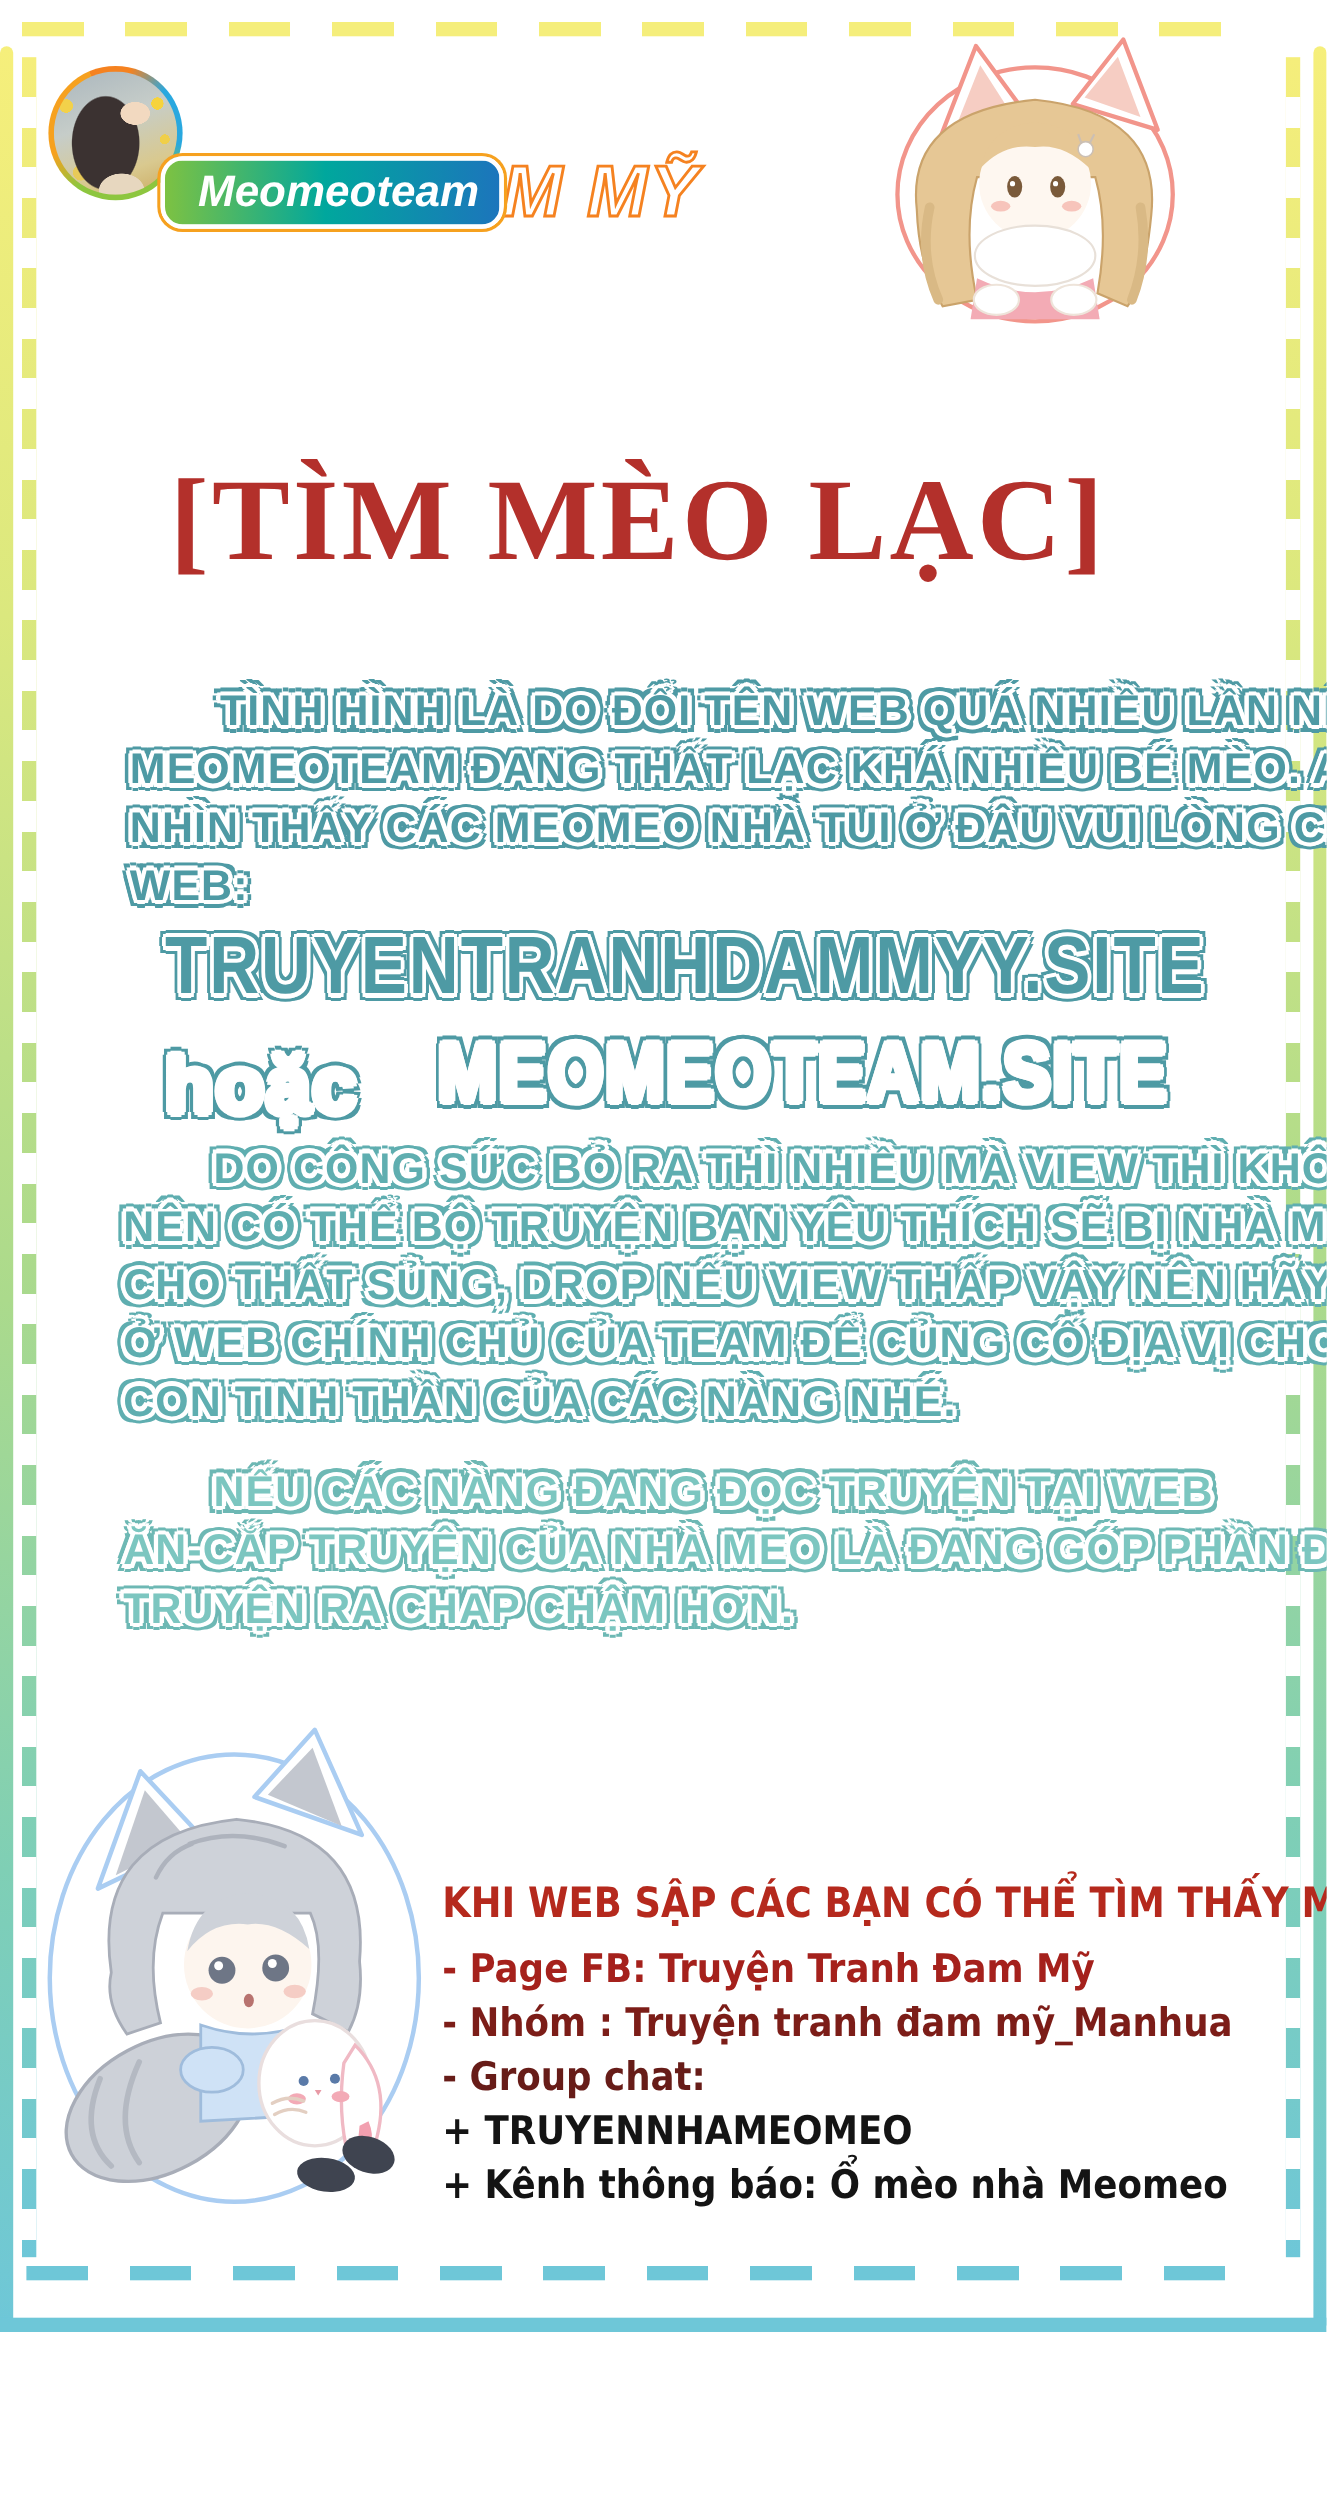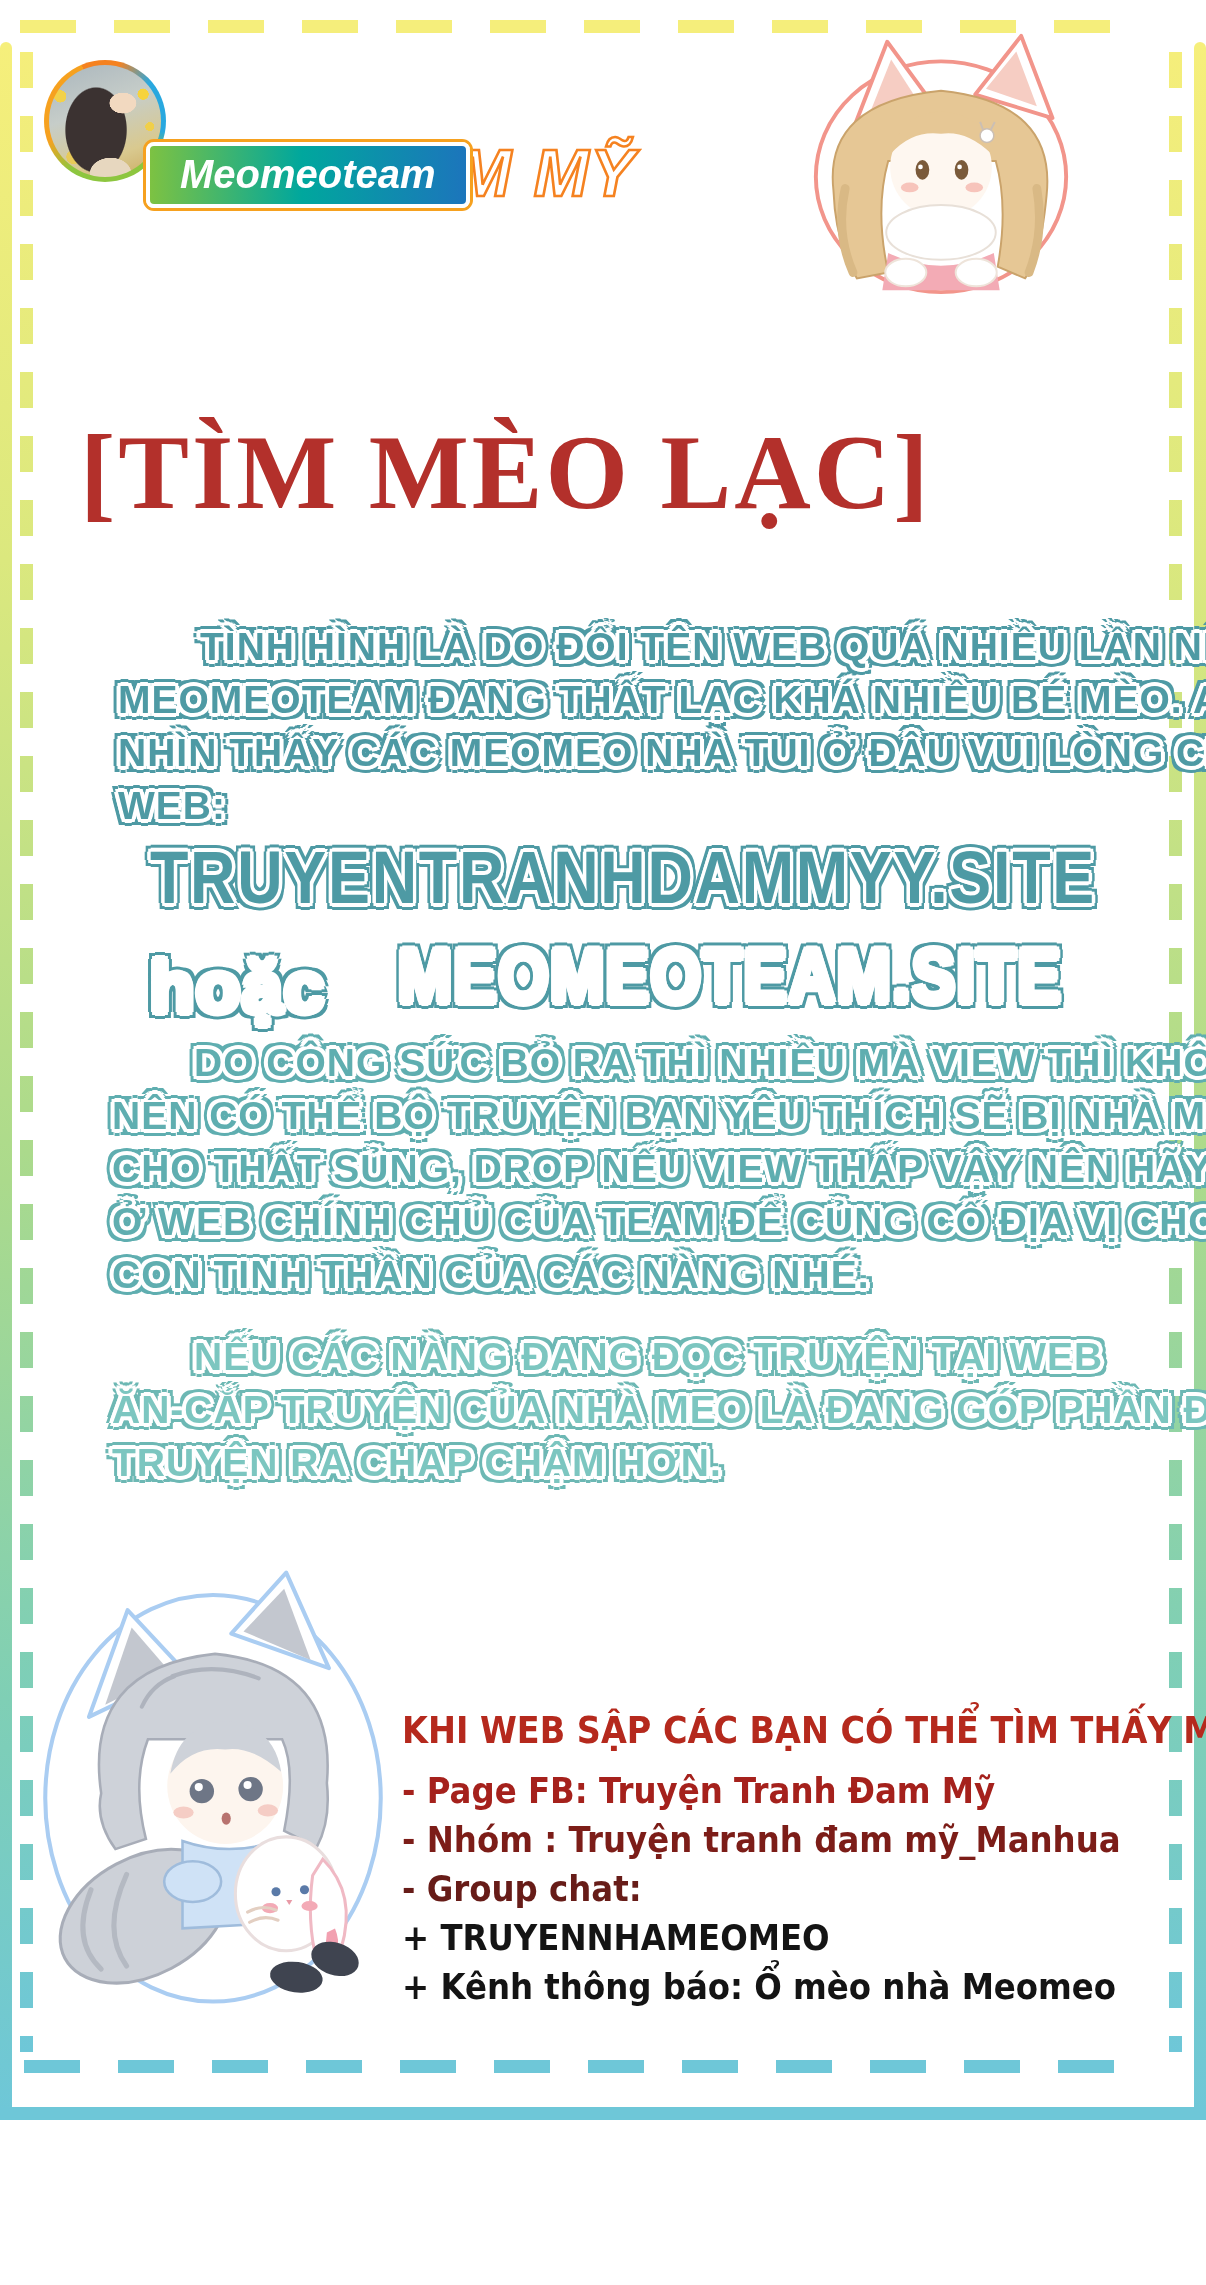--- a/index.html
+++ b/index.html
@@ -36,27 +36,27 @@
       radial-gradient(52px 72px at 42% 58%, #3b3231 0 58%, transparent 60%),
       radial-gradient(10px 10px at 84% 26%, #f6d33c 0 55%, transparent 57%),
       radial-gradient(8px 8px at 90% 55%, #f0cf49 0 55%, transparent 57%),
       radial-gradient(11px 11px at 10% 28%, #f2d14a 0 55%, transparent 57%),
       radial-gradient(13px 13px at 22% 82%, #e8ca58 0 55%, transparent 57%),
       linear-gradient(160deg,#aab6bd 0%,#c6cdc9 40%,#d9c98f 75%,#caa95e 100%);}
   .hollow{color:#fff;-webkit-text-stroke:2.6px #f58220;font-style:italic;font-weight:800;
     letter-spacing:2px;white-space:nowrap;line-height:1;}
   .title1{left:166px;top:58px;font-size:66px;}
   .title2{left:357px;top:140px;font-size:66px;}
-  .badge{left:146px;top:142px;height:46px;padding:5px 30px 7px 30px;border-radius:8px;
+  .badge{left:146px;top:142px;height:46px;padding:5px 18px 7px 30px;border-radius:20px;
     background:linear-gradient(90deg,#7dc242 0%,#00a79d 48%,#1c75bc 100%);
     border:4px solid #fff;box-shadow:0 0 0 3px #f6a11f;
     color:#fff;font-style:italic;font-weight:bold;font-size:40px;line-height:46px;white-space:nowrap;}
 
   
-  .lost-heading{left:80px;right:200px;top:412px;text-align:left;
+  .lost-heading{left:80px;right:200px;top:412px;text-align:right;
     font-family:"Liberation Serif",serif;font-weight:bold;font-size:106px;line-height:1.15;
     color:#b3302b;letter-spacing:3px;white-space:nowrap;}
 
   
   .ot{font-weight:bold;letter-spacing:1px;white-space:nowrap;color:var(--fc);
     text-shadow:
       -3px -3px 0 #fff,3px -3px 0 #fff,-3px 3px 0 #fff,3px 3px 0 #fff,
       -4px 0 0 #fff,4px 0 0 #fff,0 -4px 0 #fff,0 4px 0 #fff,
       -6px -6px 0 var(--oc),6px -6px 0 var(--oc),-6px 6px 0 var(--oc),6px 6px 0 var(--oc),
       -7px 0 0 var(--oc),7px 0 0 var(--oc),0 -7px 0 var(--oc),0 7px 0 var(--oc);}

